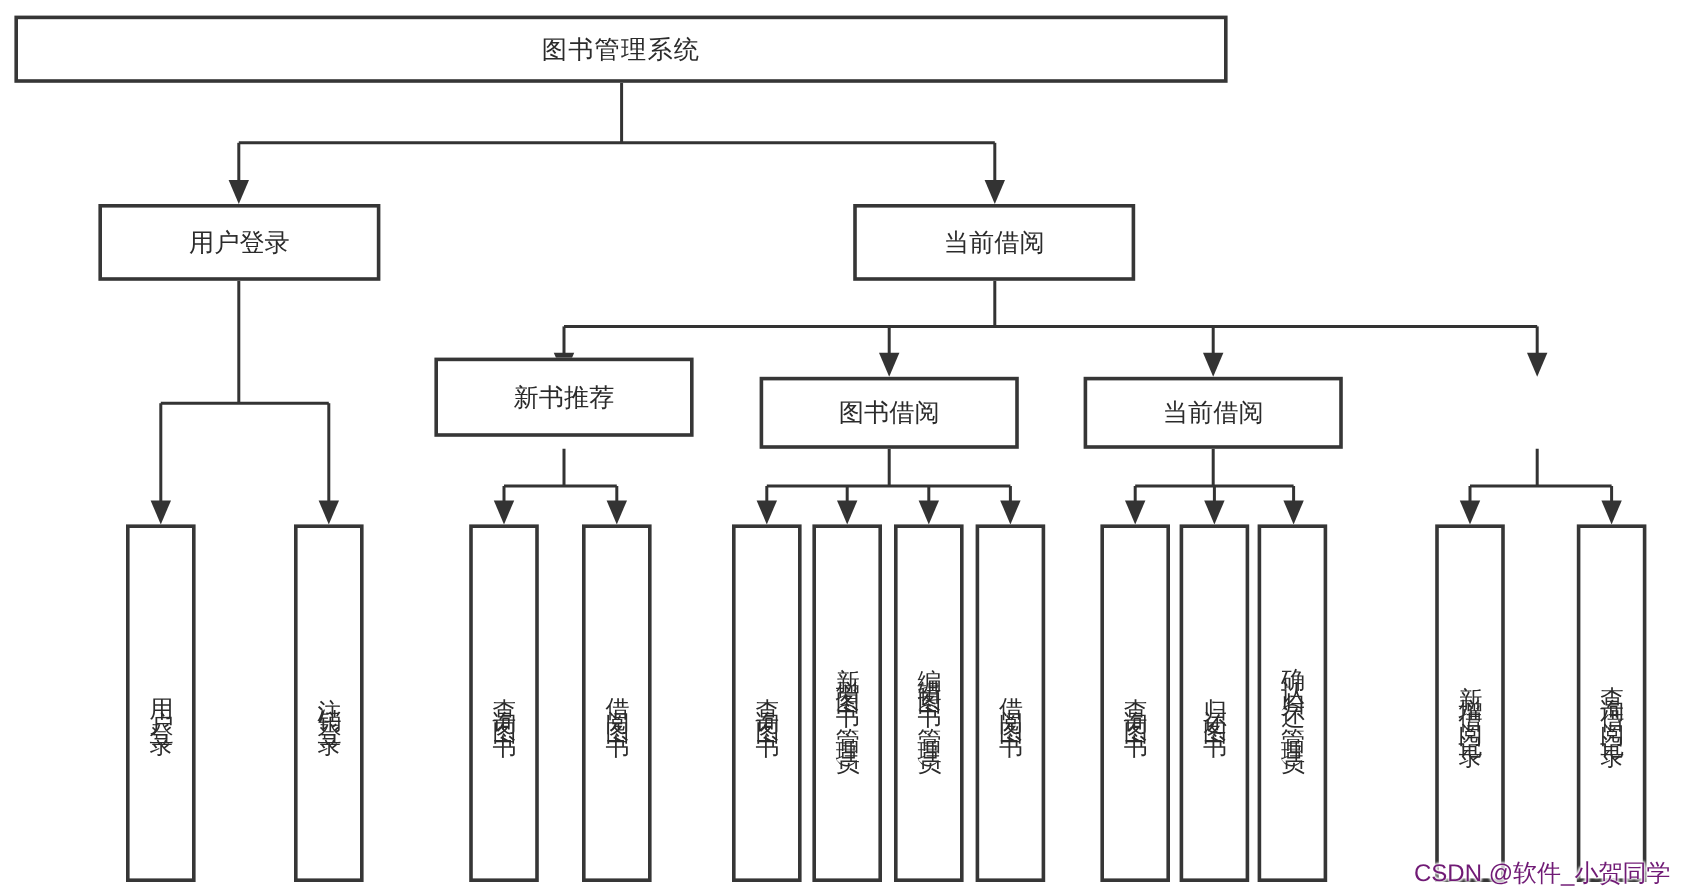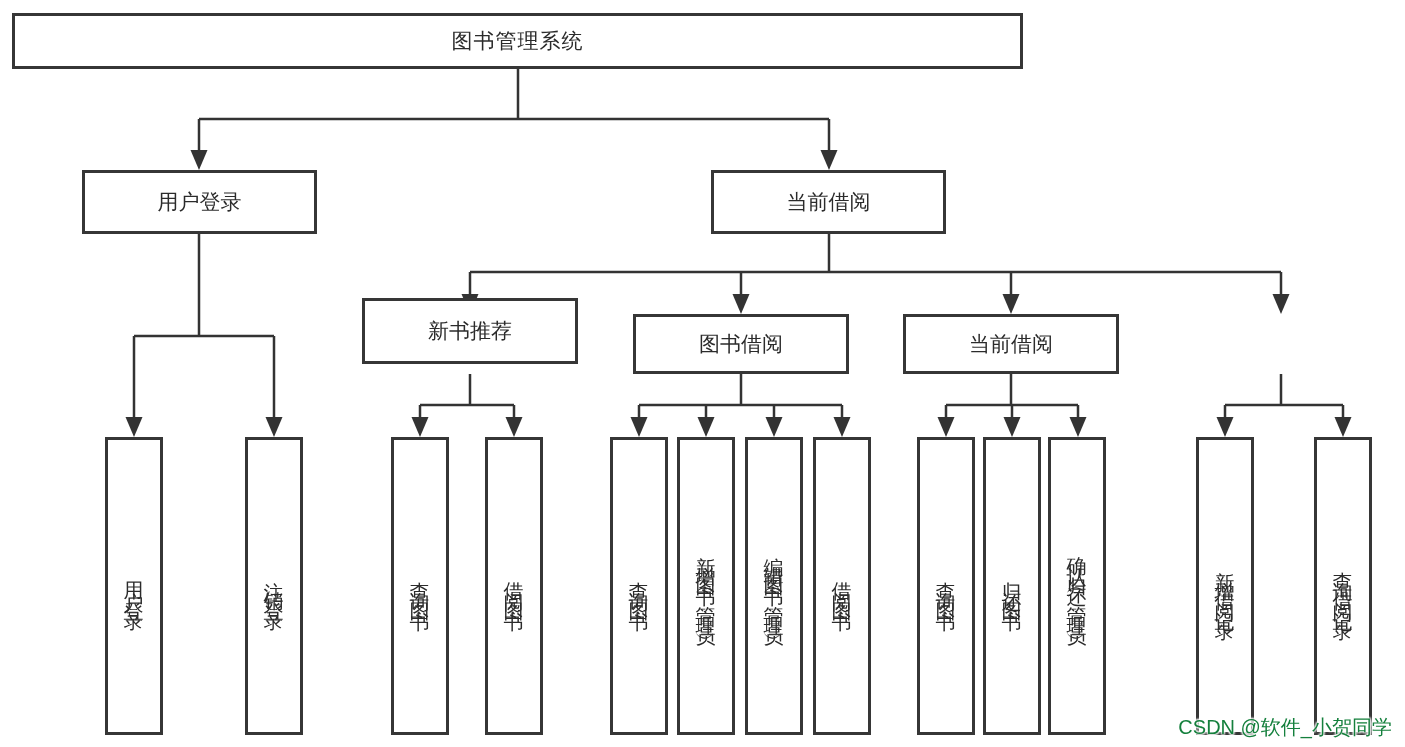--- a/index.html
+++ b/index.html
@@ -36,21 +36,21 @@
     letter-spacing:10px;
     line-height:1;
     border-width:3px;
   }
   .root-label{letter-spacing:1px;}
   .watermark{
     position:absolute;
     z-index:5;
     right:13px;top:714px;
     font-size:20px;
-    color:#15803d;
+    color:#701a75;
     text-shadow:1px 1px 2px #ffffff,-1px -1px 2px #ffffff,1px -1px 2px #ffffff,-1px 1px 2px #ffffff;
     white-space:nowrap;
   }
 </style>
 </head>
 <body>
 
 <div class="stage">
 
   <svg id="connectors" viewBox="0 0 1405 747" xmlns="http://www.w3.org/2000/svg">

